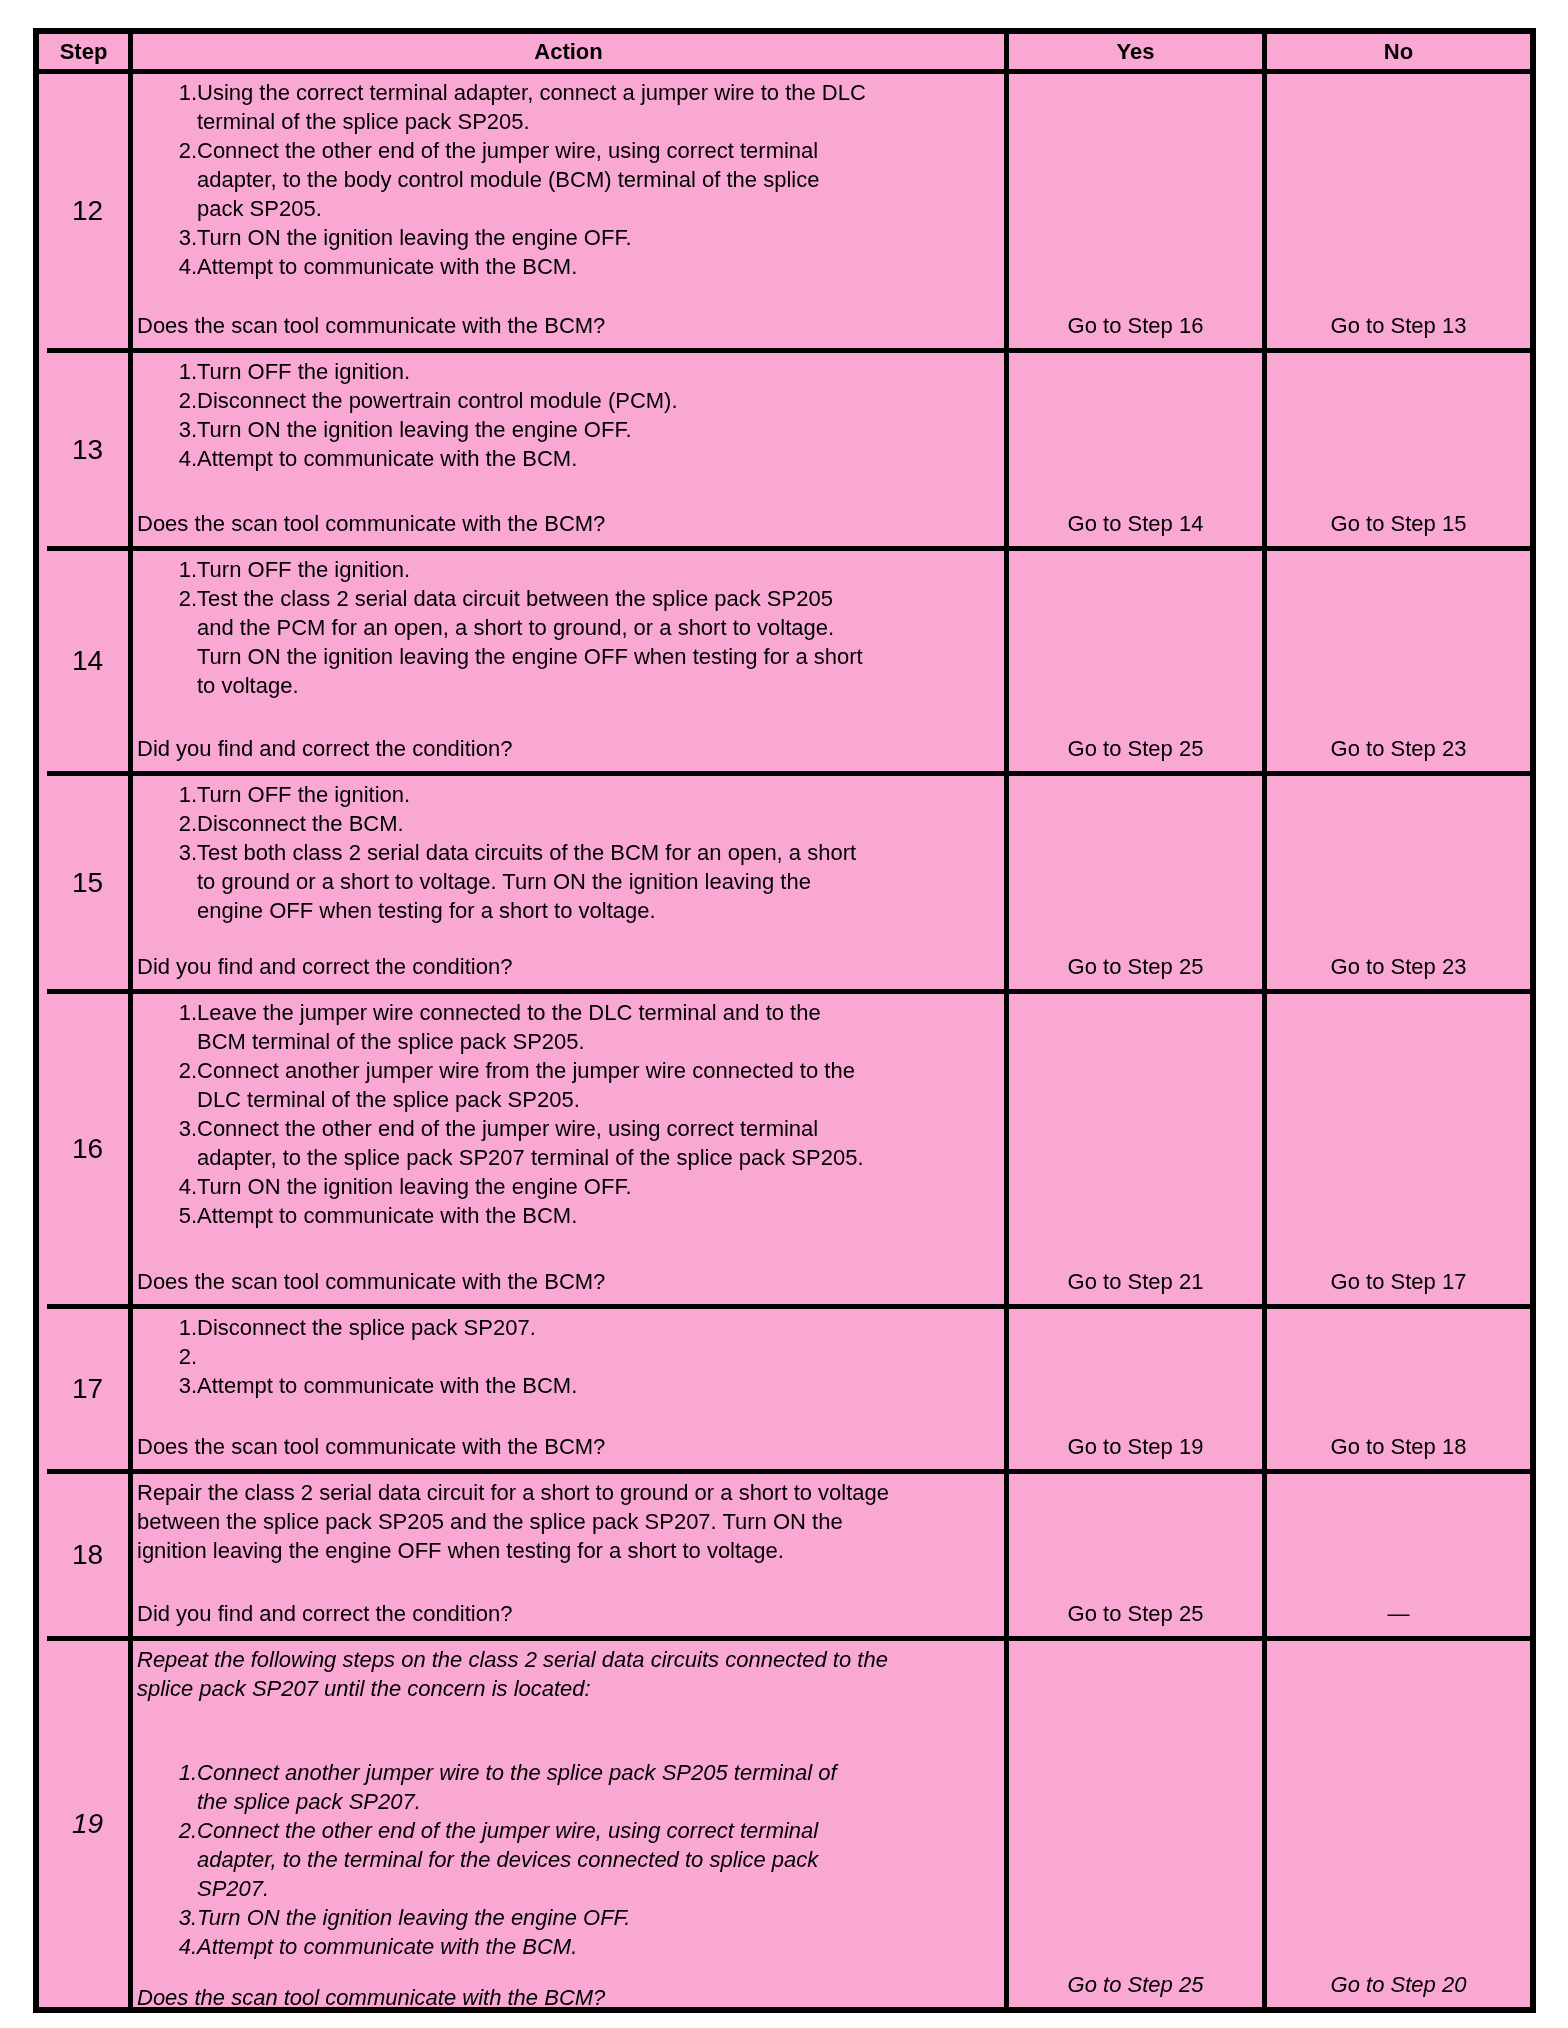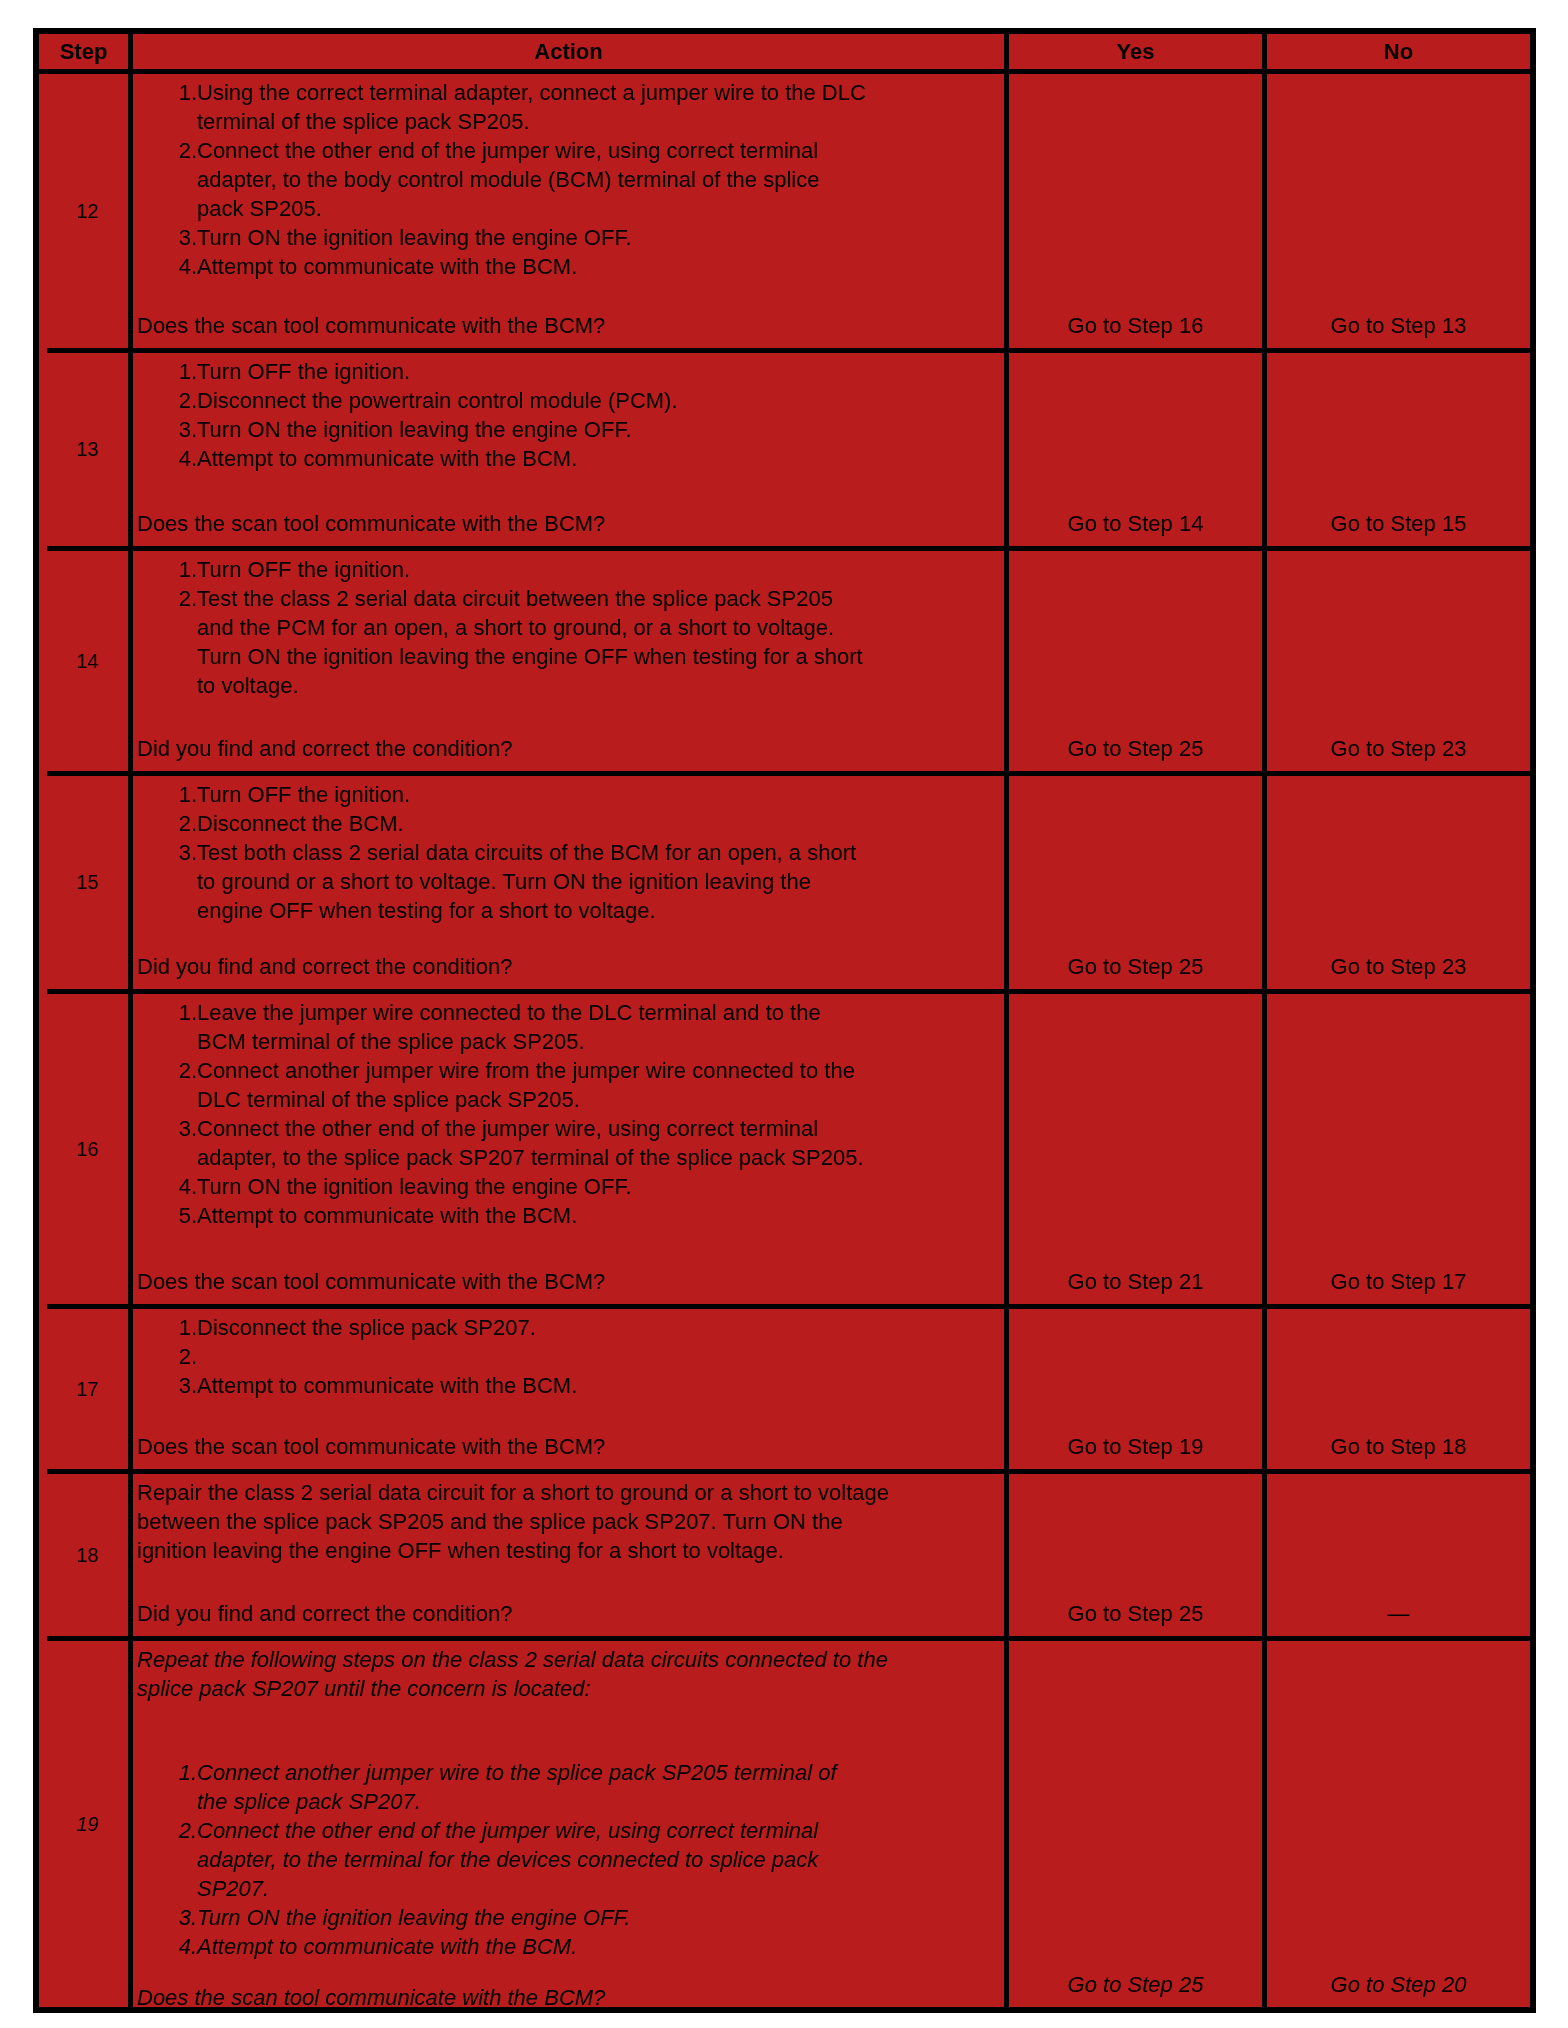--- a/index.html
+++ b/index.html
@@ -22,21 +22,21 @@
     position: absolute;
     left: 33px;
     top: 28px;
     width: 1503px;
     height: 1985px;
     box-sizing: border-box;
     border: 6px solid #000;
     display: grid;
     grid-template-columns: 94px 876px 258px 1fr;
     grid-template-rows: 40px 279px 198px 225px 218px 315px 165px 167px 1fr;
-    background: #b91c1c;
+    background: #f9a8d4;
   }
   .cell {
     box-sizing: border-box;
     border-right: 5px solid #000;
     border-bottom: 5px solid #000;
     overflow: hidden;
   }
   .last-col { border-right: none; }
   .last-row { border-bottom: none; font-style: italic; }
 
@@ -44,21 +44,21 @@
     display: flex;
     align-items: center;
     justify-content: center;
     font-weight: 700;
     font-size: 22px;
   }
   .stepcell {
     display: flex;
     align-items: center;
     justify-content: center;
-    font-size: 20px;
+    font-size: 28px;
     margin-left: 8px;
   }
   .actioncell {
     display: flex;
     flex-direction: column;
     justify-content: space-between;
     padding: 4px 0 8px 4px;
     font-size: 22px;
     line-height: 29px;
   }

